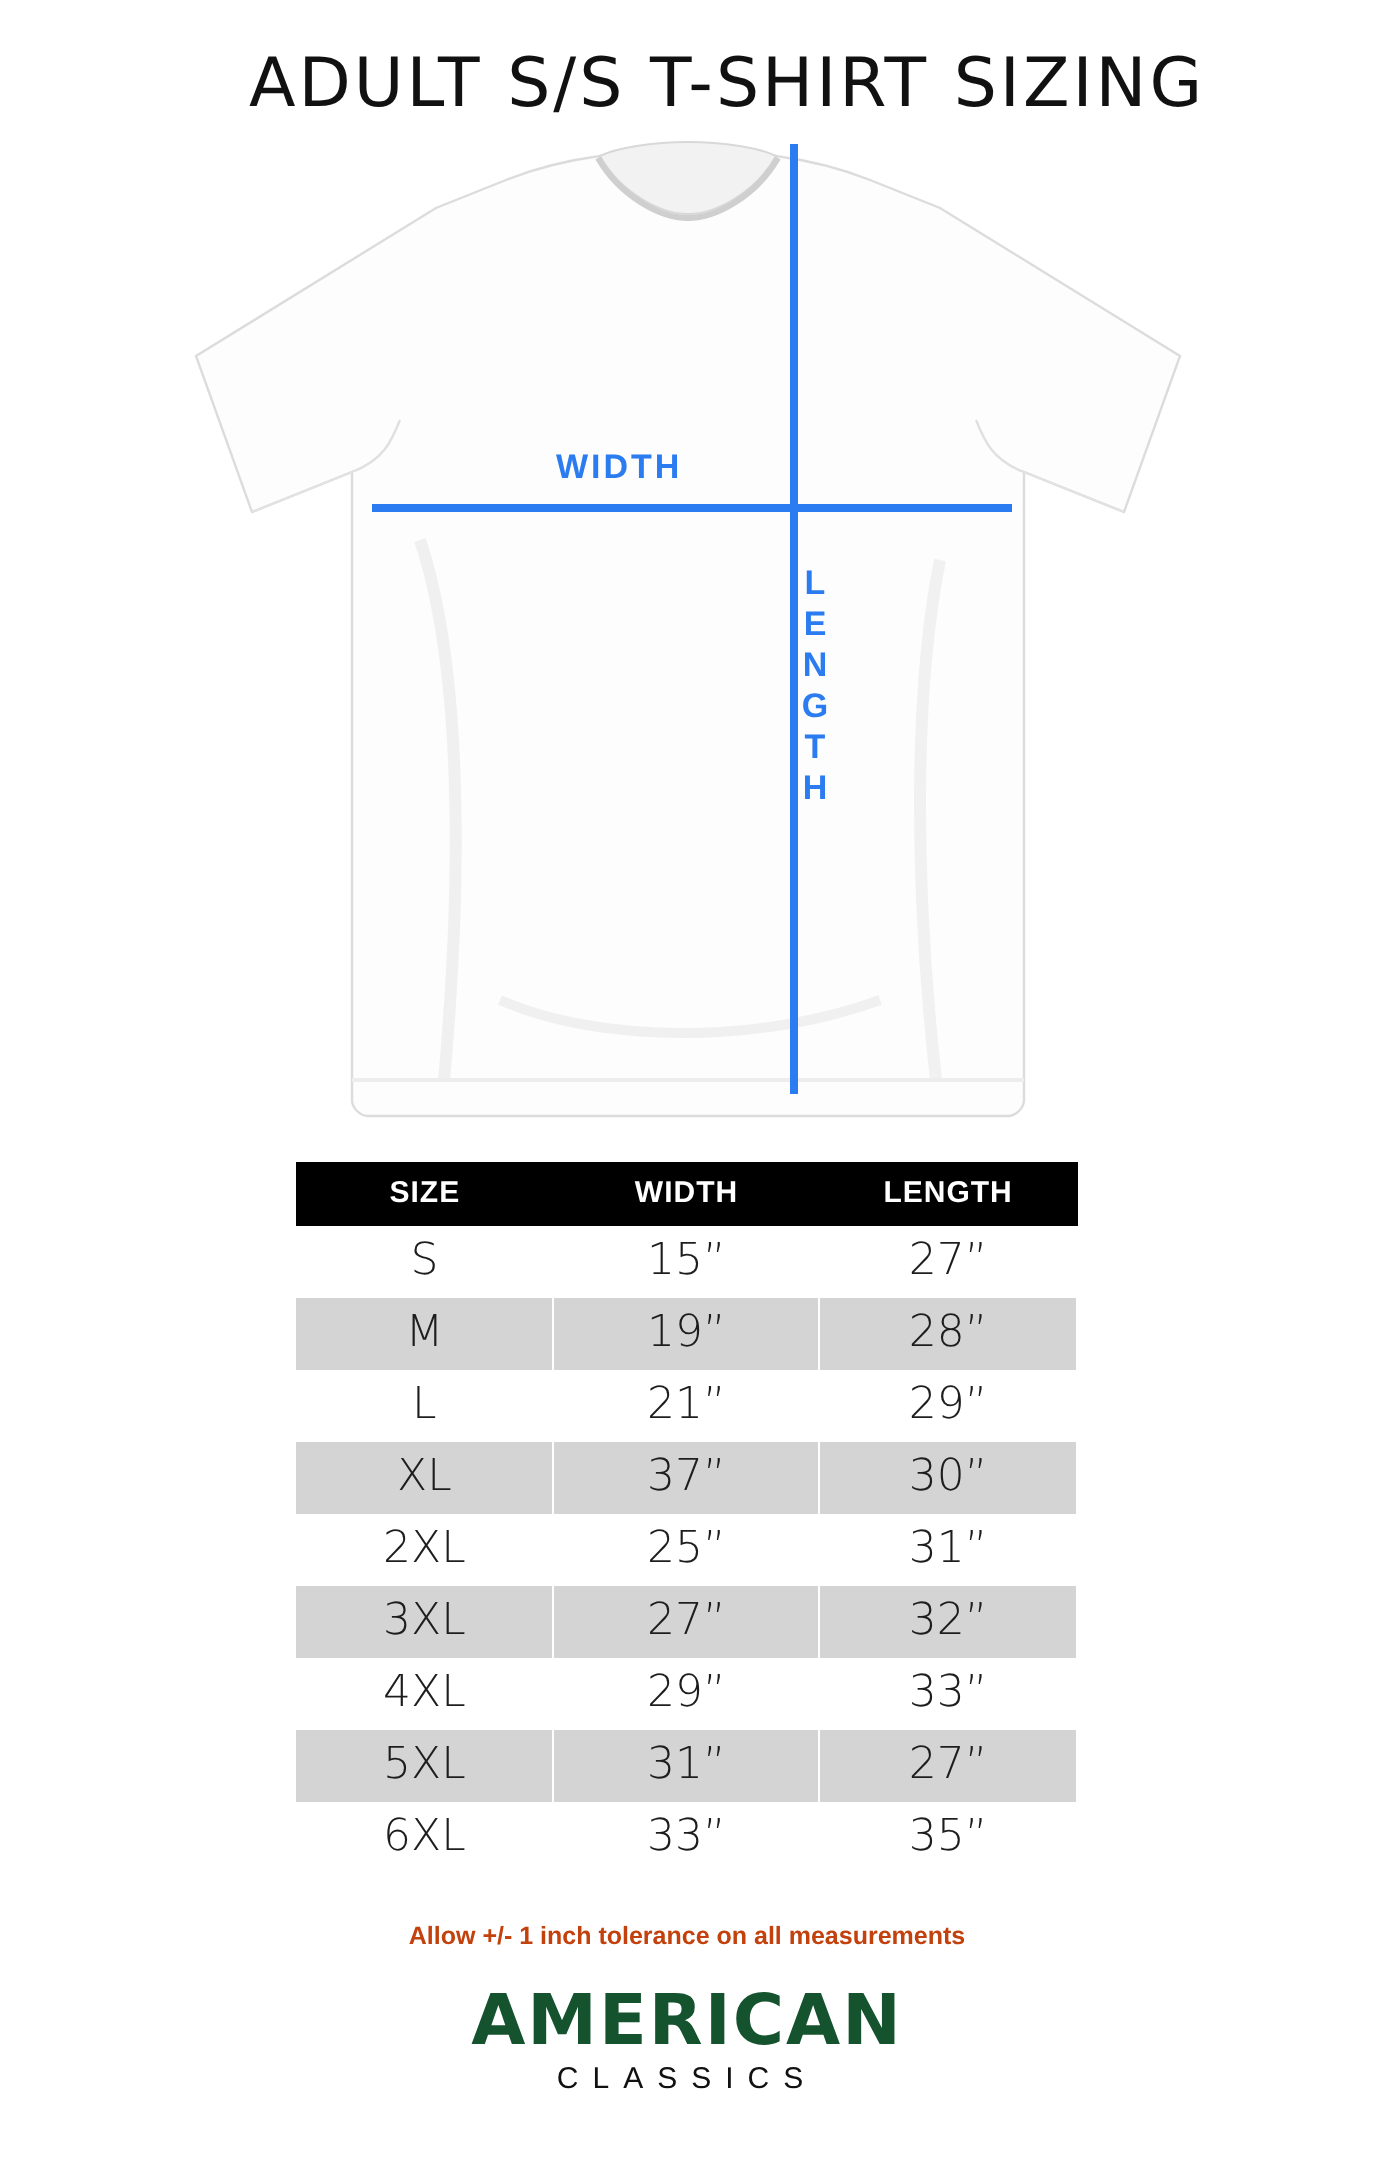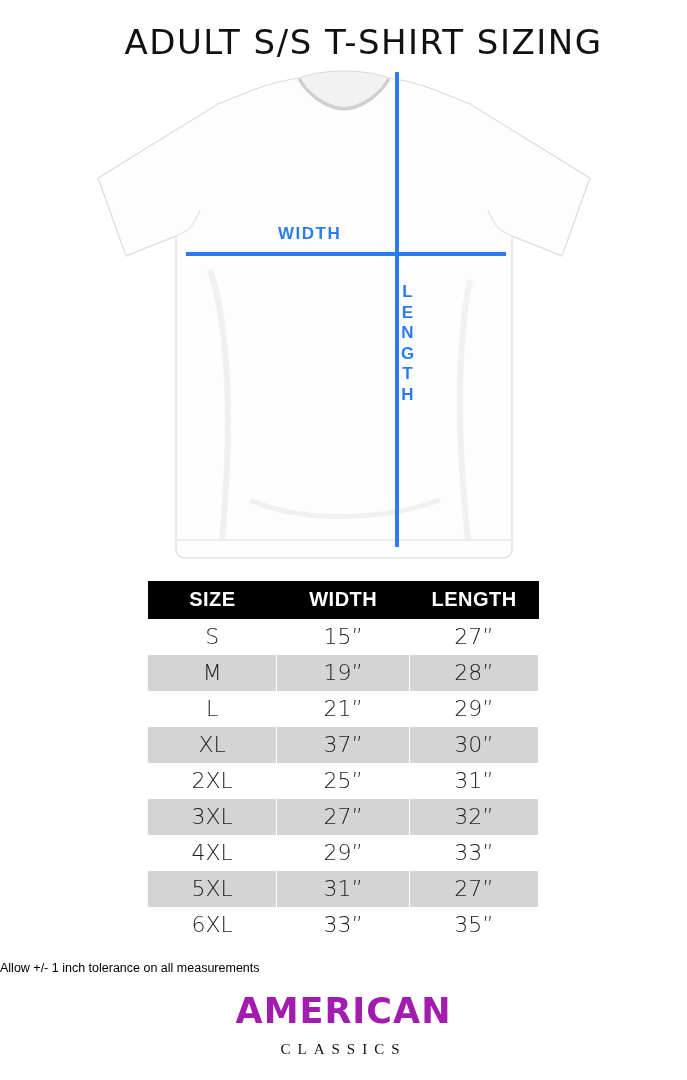--- a/index.html
+++ b/index.html
@@ -96,21 +96,21 @@
     width: 391px;
   }
   table.size-table {
     border-collapse: collapse;
     width: 391px;
     table-layout: fixed;
   }
   table.size-table th {
     background: #000000;
     color: #ffffff;
-    font-size: 20px;
+    font-size: 15px;
     font-weight: bold;
     padding: 7px 0 8px 0;
     text-align: center;
     letter-spacing: 0.5px;
   }
   table.size-table td {
     text-align: center;
     font-size: 22px;
     font-weight: 300;
     padding: 5px 0 6px 0;
@@ -126,46 +126,47 @@
   }
   table.size-table col.c1 { width: 33%; }
   table.size-table col.c2 { width: 34%; }
   table.size-table col.c3 { width: 33%; }
 
   .tolerance {
     position: absolute;
     left: 0;
     top: 961px;
     width: 687px;
-    color: #000000;
+    text-align: center;
+    color: #c2410c;
     font-size: 12.5px;
-    font-weight: normal;
+    font-weight: bold;
   }
 
   
   .brand {
     position: absolute;
     left: 0;
     top: 991px;
     width: 687px;
     text-align: center;
   }
   .brand-main {
     font-size: 35px;
     font-weight: bold;
     letter-spacing: 1px;
-    color: #a21caf;
+    color: #14532d;
     font-family: "DejaVu Sans", sans-serif;
   }
   .brand-sub {
     font-size: 15px;
     letter-spacing: 7px;
     color: #111111;
-    margin-top: 10px;
-    font-family: Liberation Serif, serif;
+    margin-top: 0;
+    font-family: Liberation Sans, sans-serif;
   }
 </style>
 </head>
 <body>
 
 <div class="page">
 
   <div class="title">ADULT S/S T-SHIRT SIZING</div>
 
   <div class="shirt-area">

